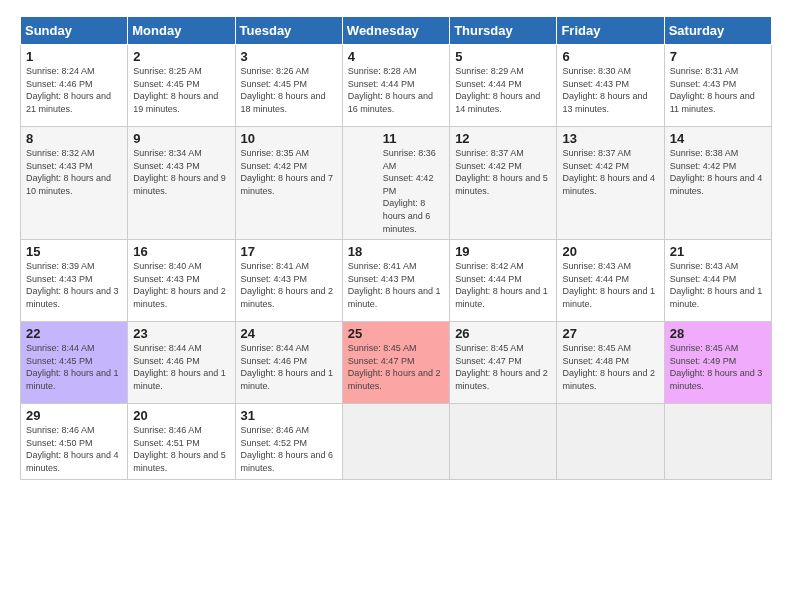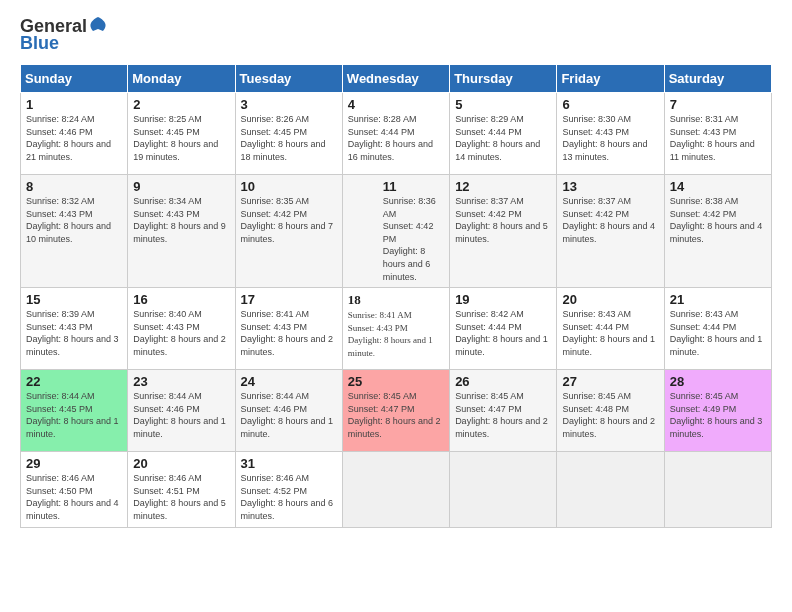--- a/index.html
+++ b/index.html
@@ -89,37 +89,20 @@
       background: #f0f0f0 !important;
     }
     .last-row td {
       height: 72px;
     }
   </style>
 </head>
 <body>
 
 <div class="page">
-  <div class="header">
-    <div class="logo">
-      <div>
-        <div style="display:flex;align-items:center;">
-          <span class="logo-general" style="font-size:18px;font-weight:bold;color:#333;">General</span>
-          <svg class="logo-icon" viewBox="0 0 18 22" style="margin-left:2px;margin-top:-2px;">
-            <path d="M9 2 C9 2 14 4 16 8 C18 12 14 16 14 16 L9 14 L4 16 C4 16 0 12 2 8 C4 4 9 2 9 2Z" fill="#2a6db5"></path>
-          </svg>
-        </div>
-        <div style="font-size:18px;font-weight:bold;color:#2a6db5;margin-top:-4px;">Blue</div>
-      </div>
-    </div>
-    <div class="title-block">
-      <div class="month-title"></div>
-      <div class="location"></div>
-    </div>
-  </div>
 
   <table class="calendar" id="calendar-table">
     <thead>
       <tr id="header-row">
           <th>Sunday</th>
           <th>Monday</th>
           <th>Tuesday</th>
           <th>Wednesday</th>
           <th>Thursday</th>
           <th>Friday</th>
@@ -142,27 +125,27 @@
           <td style="background: rgb(245, 245, 245);"><span class="day-num">10</span><span class="cell-info">Sunrise: 8:35 AM<br>Sunset: 4:42 PM<br>Daylight: 8 hours and 7 minutes.</span></td>
           <td style="background: rgb(245, 245, 245); padding-left: 40px;"><span class="day-num">11</span><span class="cell-info">Sunrise: 8:36 AM<br>Sunset: 4:42 PM<br>Daylight: 8 hours and 6 minutes.</span></td>
           <td style="background: rgb(245, 245, 245);"><span class="day-num">12</span><span class="cell-info">Sunrise: 8:37 AM<br>Sunset: 4:42 PM<br>Daylight: 8 hours and 5 minutes.</span></td>
           <td style="background: rgb(245, 245, 245);"><span class="day-num">13</span><span class="cell-info">Sunrise: 8:37 AM<br>Sunset: 4:42 PM<br>Daylight: 8 hours and 4 minutes.</span></td>
           <td style="background: rgb(245, 245, 245);"><span class="day-num">14</span><span class="cell-info">Sunrise: 8:38 AM<br>Sunset: 4:42 PM<br>Daylight: 8 hours and 4 minutes.</span></td>
         </tr>
         <tr>
           <td style="background: rgb(255, 255, 255);"><span class="day-num">15</span><span class="cell-info">Sunrise: 8:39 AM<br>Sunset: 4:43 PM<br>Daylight: 8 hours and 3 minutes.</span></td>
           <td style="background: rgb(255, 255, 255);"><span class="day-num">16</span><span class="cell-info">Sunrise: 8:40 AM<br>Sunset: 4:43 PM<br>Daylight: 8 hours and 2 minutes.</span></td>
           <td style="background: rgb(255, 255, 255);"><span class="day-num">17</span><span class="cell-info">Sunrise: 8:41 AM<br>Sunset: 4:43 PM<br>Daylight: 8 hours and 2 minutes.</span></td>
-          <td style="background: rgb(255, 255, 255); font-family: Liberation Serif, serif;"><span class="day-num">18</span><span class="cell-info">Sunrise: 8:41 AM<br>Sunset: 4:43 PM<br>Daylight: 8 hours and 1 minute.</span></td>
+          <td style="background: rgb(255, 255, 255);"><span class="day-num">18</span><span class="cell-info">Sunrise: 8:41 AM<br>Sunset: 4:43 PM<br>Daylight: 8 hours and 1 minute.</span></td>
           <td style="background: rgb(255, 255, 255);"><span class="day-num">19</span><span class="cell-info">Sunrise: 8:42 AM<br>Sunset: 4:44 PM<br>Daylight: 8 hours and 1 minute.</span></td>
           <td style="background: rgb(255, 255, 255);"><span class="day-num">20</span><span class="cell-info">Sunrise: 8:43 AM<br>Sunset: 4:44 PM<br>Daylight: 8 hours and 1 minute.</span></td>
           <td style="background: rgb(255, 255, 255);"><span class="day-num">21</span><span class="cell-info">Sunrise: 8:43 AM<br>Sunset: 4:44 PM<br>Daylight: 8 hours and 1 minute.</span></td>
         </tr>
         <tr>
-          <td style="background: #86efac;"><span class="day-num">22</span><span class="cell-info">Sunrise: 8:44 AM<br>Sunset: 4:45 PM<br>Daylight: 8 hours and 1 minute.</span></td>
+          <td style="background: #c4b5fd;"><span class="day-num">22</span><span class="cell-info">Sunrise: 8:44 AM<br>Sunset: 4:45 PM<br>Daylight: 8 hours and 1 minute.</span></td>
           <td style="background: rgb(245, 245, 245);"><span class="day-num">23</span><span class="cell-info">Sunrise: 8:44 AM<br>Sunset: 4:46 PM<br>Daylight: 8 hours and 1 minute.</span></td>
           <td style="background: rgb(245, 245, 245);"><span class="day-num">24</span><span class="cell-info">Sunrise: 8:44 AM<br>Sunset: 4:46 PM<br>Daylight: 8 hours and 1 minute.</span></td>
           <td style="background: #fca5a5;"><span class="day-num">25</span><span class="cell-info">Sunrise: 8:45 AM<br>Sunset: 4:47 PM<br>Daylight: 8 hours and 2 minutes.</span></td>
           <td style="background: rgb(245, 245, 245);"><span class="day-num">26</span><span class="cell-info">Sunrise: 8:45 AM<br>Sunset: 4:47 PM<br>Daylight: 8 hours and 2 minutes.</span></td>
           <td style="background: rgb(245, 245, 245); margin-top: 48px;"><span class="day-num">27</span><span class="cell-info">Sunrise: 8:45 AM<br>Sunset: 4:48 PM<br>Daylight: 8 hours and 2 minutes.</span></td>
           <td style="background: #f0abfc; margin-left: 35px;"><span class="day-num">28</span><span class="cell-info">Sunrise: 8:45 AM<br>Sunset: 4:49 PM<br>Daylight: 8 hours and 3 minutes.</span></td>
         </tr>
         <tr class="last-row">
           <td style="background: rgb(255, 255, 255); border-radius: 17px;"><span class="day-num">29</span><span class="cell-info">Sunrise: 8:46 AM<br>Sunset: 4:50 PM<br>Daylight: 8 hours and 4 minutes.</span></td>
           <td style="background: rgb(255, 255, 255);"><span class="day-num">20</span><span class="cell-info">Sunrise: 8:46 AM<br>Sunset: 4:51 PM<br>Daylight: 8 hours and 5 minutes.</span></td>

